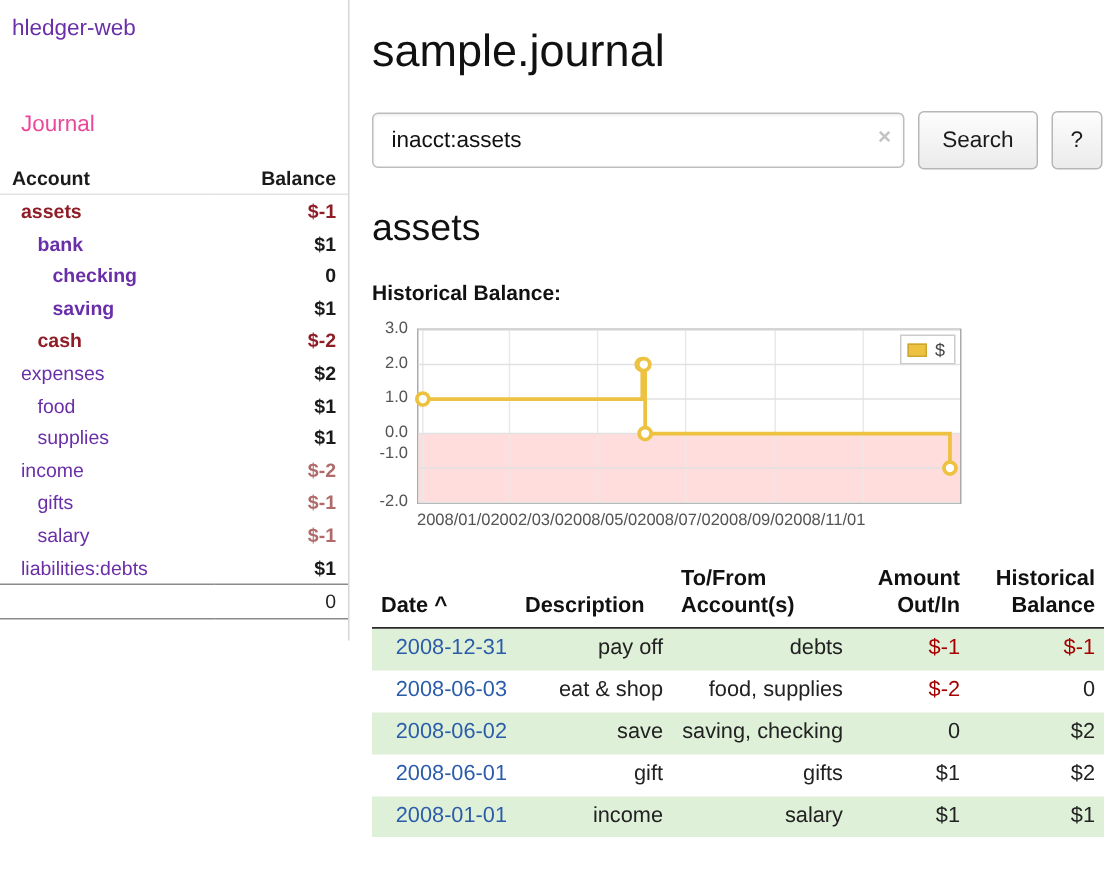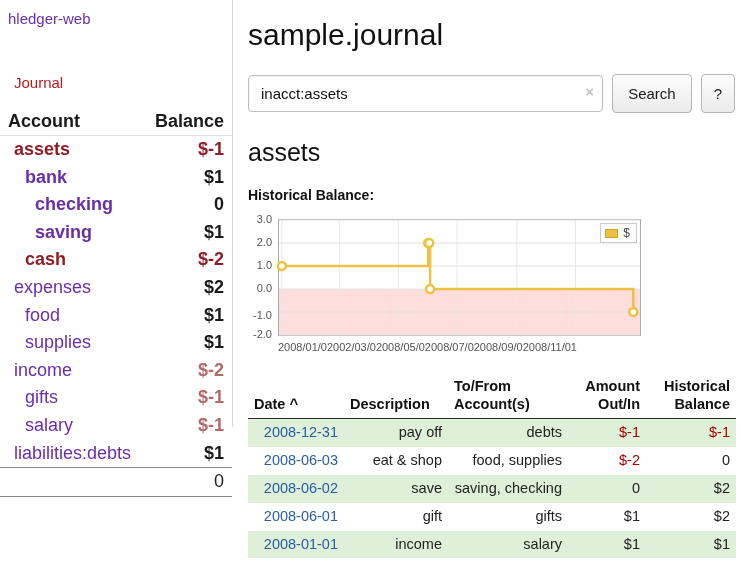--- a/index.html
+++ b/index.html
@@ -6,22 +6,22 @@
   html,body { margin:0; padding:0; }
   body {
     width:742px; height:582px; position:relative; overflow:hidden;
     font-family:"Liberation Sans", sans-serif; color:#222; background:#fff;
   }
   a { text-decoration:none; }
 
   
   .sidebar { position:absolute; left:0; top:0; width:233px; height:427px; border-right:1px solid #d6d6d6; }
   .brand { display:block; color:#6a2fa8; font-size:15px; margin:10px 0 0 8px; }
-  .nav-journal { display:block; color:#b91c1c; font-size:15px; margin:47px 0 0 14px; }
-  table.accounts { width:100%; border-collapse:collapse; margin-top:17px; font-size:18px; }
+  .nav-journal { display:block; color:#ec4899; font-size:15px; margin:47px 0 0 14px; }
+  table.accounts { width:100%; border-collapse:collapse; margin-top:17px; font-size:13px; }
   .accounts th { padding:3px 8px; font-weight:700; border-bottom:1px solid #e3e3e3; color:#1a1a1a; }
   .accounts th.h-account { text-align:left; }
   .accounts th.h-balance { text-align:right; }
   .accounts td { padding:3px 8px; line-height:1.2; }
   td.acct a { color:#6a2fa8; }
   tr.b td.acct a { font-weight:700; }
   td.acct.maroon a { color:#8f1d26; }
   td.balv { text-align:right; font-weight:700; color:#1a1a1a; white-space:nowrap; }
   .neg-strong { color:#8f1d26 !important; }
   .neg-soft { color:#b06a6a !important; }
@@ -165,21 +165,21 @@
 
   <h2 class="acct-title">assets</h2>
   <div class="chart-label">Historical Balance:</div>
 
   <div class="chart">
     <div id="ylabels">
         <div class="ytick" style="top: -5px;">3.0</div>
         <div class="ytick" style="top: 18px;">2.0</div>
         <div class="ytick" style="top: 41px;">1.0</div>
         <div class="ytick" style="top: 64px;">0.0</div>
-        <div class="ytick" style="top: 91px;">-1.0</div>
+        <div class="ytick" style="top: 78px;">-1.0</div>
         <div class="ytick" style="top: 110px;">-2.0</div>
       </div>
     <div class="plot">
       <svg id="chart-svg" width="361" height="115">
           <rect x="0" y="69" width="361" height="46" fill="#ffdddd"></rect>
           <line x1="2.888" y1="0" x2="2.888" y2="115" stroke="#e9e9e9"></line>
           <line x1="60.648" y1="0" x2="60.648" y2="115" stroke="#e9e9e9"></line>
           <line x1="119.37066666666666" y1="0" x2="119.37066666666666" y2="115" stroke="#e9e9e9"></line>
           <line x1="178.09333333333333" y1="0" x2="178.09333333333333" y2="115" stroke="#e9e9e9"></line>
           <line x1="237.77866666666665" y1="0" x2="237.77866666666665" y2="115" stroke="#e9e9e9"></line>

